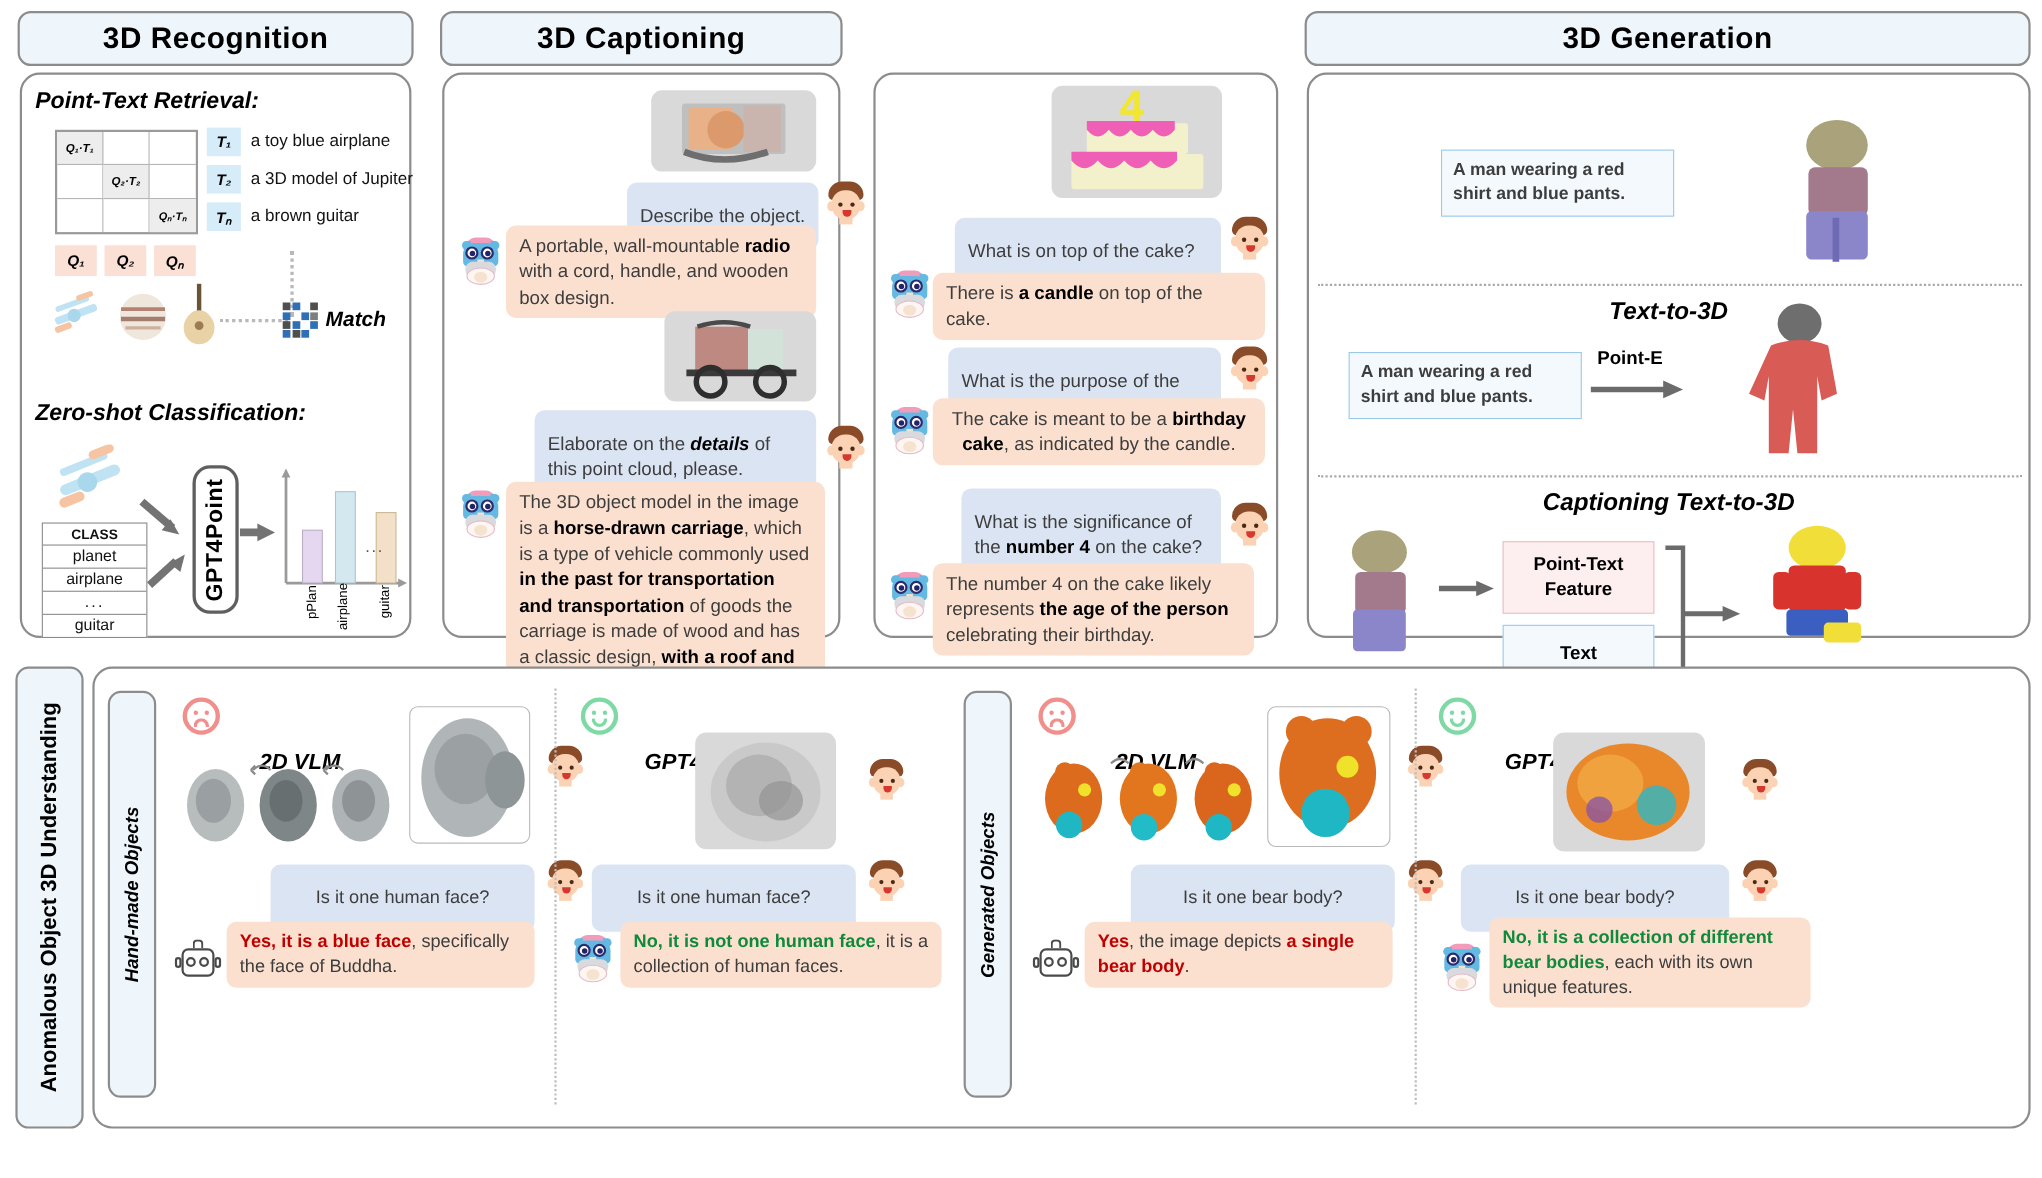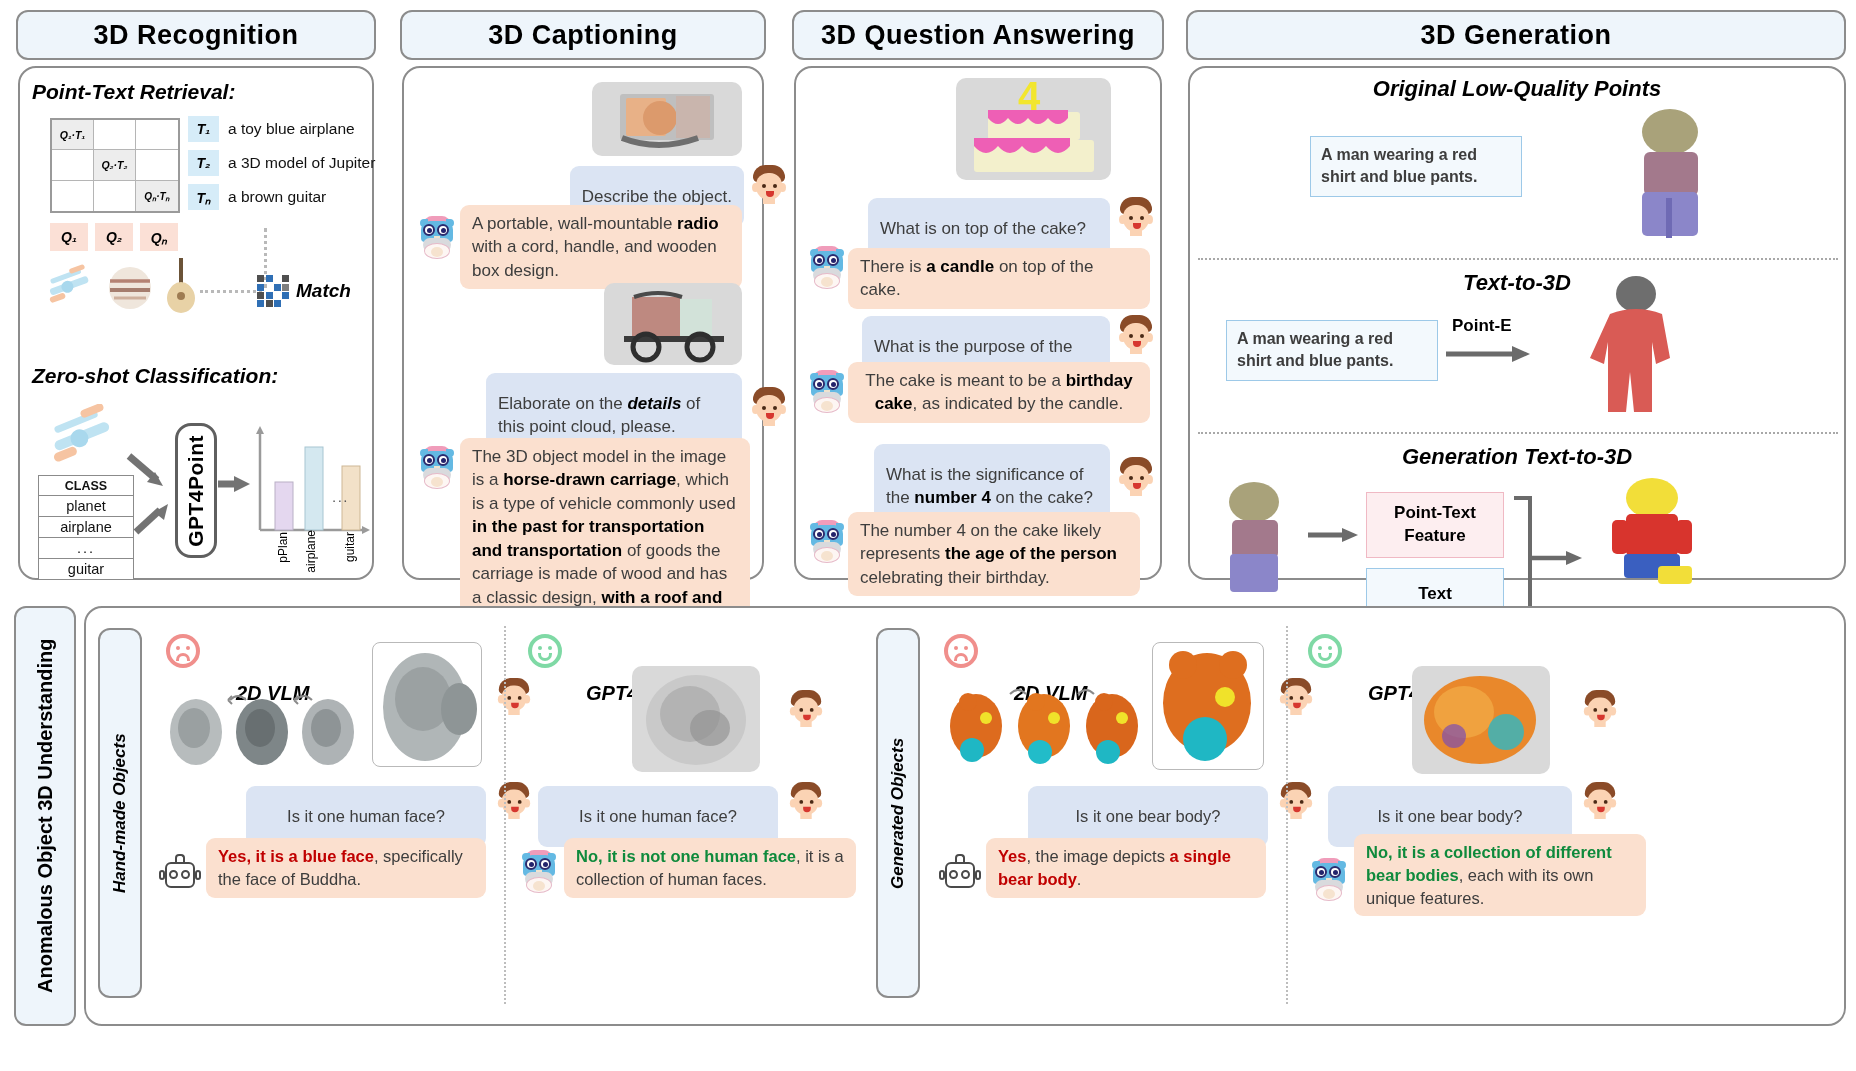--- a/index.html
+++ b/index.html
@@ -340,23 +340,20 @@
         <div class="pup-l"></div>
         <div class="pup-r"></div>
       <div class="beak"></div>
         <div class="belly"></div>
         <div class="sheep"></div>
         <div class="sface"></div>
     </div>
     <div class="bubble-a" style="position:absolute; left:56px; top:370px; width:290px; font-size:17px;">The 3D object model in the image is a <b>horse-drawn carriage</b>, which is a type of vehicle commonly used <b>in the past for transportation and transportation</b> of goods the carriage is made of wood and has a classic design, <b>with a roof and wooden wheels.</b></div>
   </div>
 
-  <div class="panel-title" style="position:absolute; left:792px; top:10px; width:372px; height:50px; font-size:27px;">
-    <span>3D Question Answering</span>
-  </div>
   <div class="panel-body" style="position:absolute; left:794px; top:66px; width:368px; height:514px;">
 
     <div class="pc" style="position:absolute; left:160px; top:10px; width:155px; height:102px;">
       <svg width="155" height="102" viewBox="0 0 155 102">
         <text x="62" y="32" font-size="40" font-weight="bold" fill="#f2e62e" font-family="Liberation Sans">4</text>
         <rect x="32" y="34" width="92" height="28" rx="3" fill="#f3f0cc"></rect>
         <path d="M32 40 q10 12 20 0 q10 12 20 0 q10 12 20 0 q10 12 20 0 l0 -8 l-80 0 Z" fill="#ee5fb5"></path>
         <rect x="18" y="62" width="120" height="32" rx="3" fill="#f3f0cc"></rect>
         <path d="M18 68 q12 14 24 0 q12 14 24 0 q12 14 24 0 q12 14 24 0 l0 -8 l-96 0 Z" fill="#ee5fb5"></path>
       </svg>
@@ -445,21 +442,20 @@
         <div class="sface"></div>
     </div>
     <div class="bubble-a" style="position:absolute; left:52px; top:444px; width:292px; font-size:17px;">The number 4 on the cake likely represents <b>the age of the person</b> celebrating their birthday.</div>
   </div>
 
   <div class="panel-title" style="position:absolute; left:1186px; top:10px; width:660px; height:50px; font-size:27px;">
     <span>3D  Generation</span>
   </div>
   <div class="panel-body" style="position:absolute; left:1188px; top:66px; width:658px; height:514px;">
 
-    <div class="sect-head" style="position:absolute; left:0; top:8px; width:100%; font-size:22px;">Original Low-Quality Points</div>
     <div class="tbox" style="position:absolute; left:120px; top:68px; width:212px; font-size:16px;">A man wearing a red shirt and blue pants.</div>
     <svg style="position:absolute; left:420px; top:38px;" width="120" height="140" viewBox="0 0 120 140">
       <ellipse cx="60" cy="26" rx="28" ry="23" fill="#a9a27a"></ellipse>
       <rect x="34" y="46" width="54" height="44" rx="6" fill="#a3798c"></rect>
       <rect x="32" y="86" width="56" height="44" rx="5" fill="#8b86c9"></rect>
       <rect x="56" y="92" width="6" height="40" fill="#6f6ab4"></rect>
     </svg>
     <div class="dotted-h" style="position:absolute; left:8px; top:190px; width:640px;"></div>
 
     <div class="sect-head" style="position:absolute; left:0; top:202px; width:100%; font-size:22px;">Text-to-3D</div>
@@ -468,21 +464,21 @@
     <svg style="position:absolute; left:256px; top:274px;" width="86" height="24" viewBox="0 0 86 24">
       <path d="M0 12 H68" stroke="#6b6b6b" stroke-width="5"></path>
       <path d="M84 12 L66 4 L66 20 Z" fill="#6b6b6b"></path>
     </svg>
     <svg style="position:absolute; left:380px; top:206px;" width="130" height="160" viewBox="0 0 130 160">
       <ellipse cx="66" cy="20" rx="20" ry="18" fill="#6e6e6e"></ellipse>
       <path d="M40 40 q26 -10 52 0 l8 44 l-14 6 l-4 -22 l0 70 l-18 0 l-4 -40 l-4 40 l-18 0 l0 -70 l-4 22 l-14 -6 Z" fill="#d95b55"></path>
     </svg>
     <div class="dotted-h" style="position:absolute; left:8px; top:364px; width:640px;"></div>
 
-    <div class="sect-head" style="position:absolute; left:0; top:376px; width:100%; font-size:22px;">Generation Text-to-3D</div>
+    <div class="sect-head" style="position:absolute; left:0; top:376px; width:100%; font-size:22px;">Captioning Text-to-3D</div>
     <svg style="position:absolute; left:12px; top:412px;" width="104" height="120" viewBox="0 0 104 120">
       <ellipse cx="52" cy="22" rx="25" ry="20" fill="#a9a27a"></ellipse>
       <rect x="30" y="40" width="46" height="38" rx="5" fill="#a3798c"></rect>
       <rect x="28" y="74" width="48" height="38" rx="4" fill="#8b86c9"></rect>
     </svg>
     <svg style="position:absolute; left:118px; top:456px;" width="52" height="22" viewBox="0 0 52 22">
       <path d="M0 11 H36" stroke="#6b6b6b" stroke-width="5"></path>
       <path d="M50 11 L34 4 L34 18 Z" fill="#6b6b6b"></path>
     </svg>
     <div class="ptf-box" style="position:absolute; left:176px; top:424px; width:138px; height:66px; font-size:17px;">

